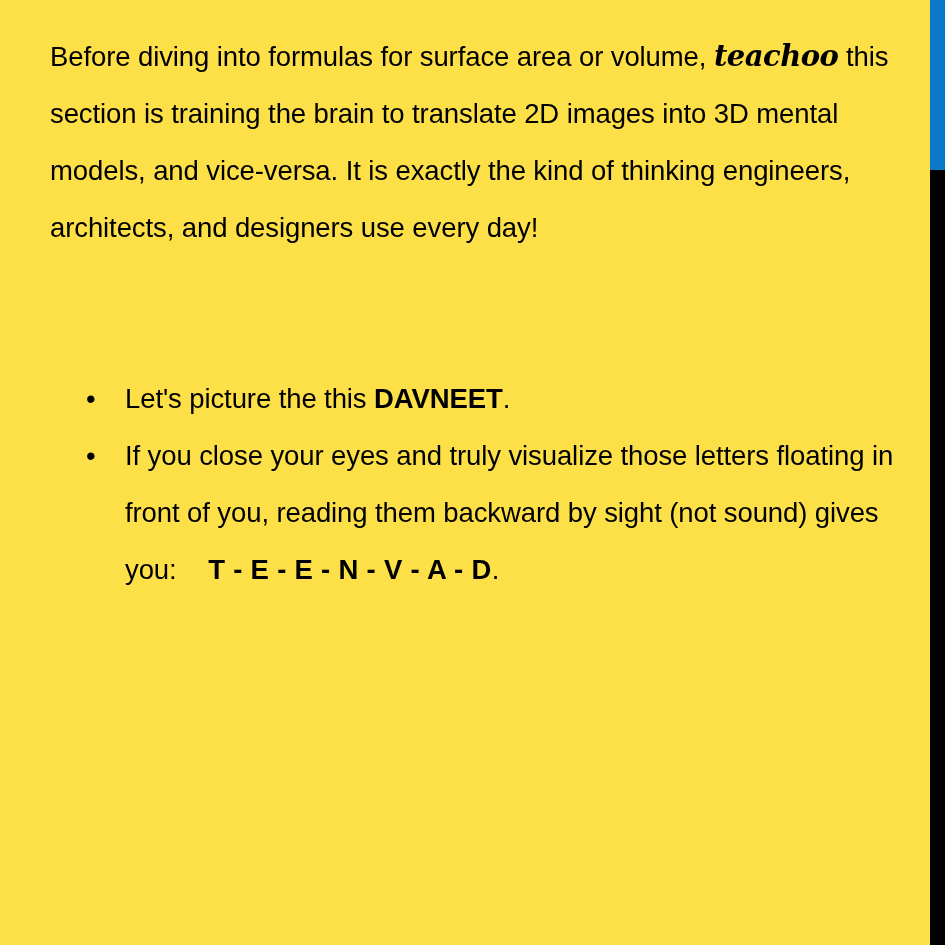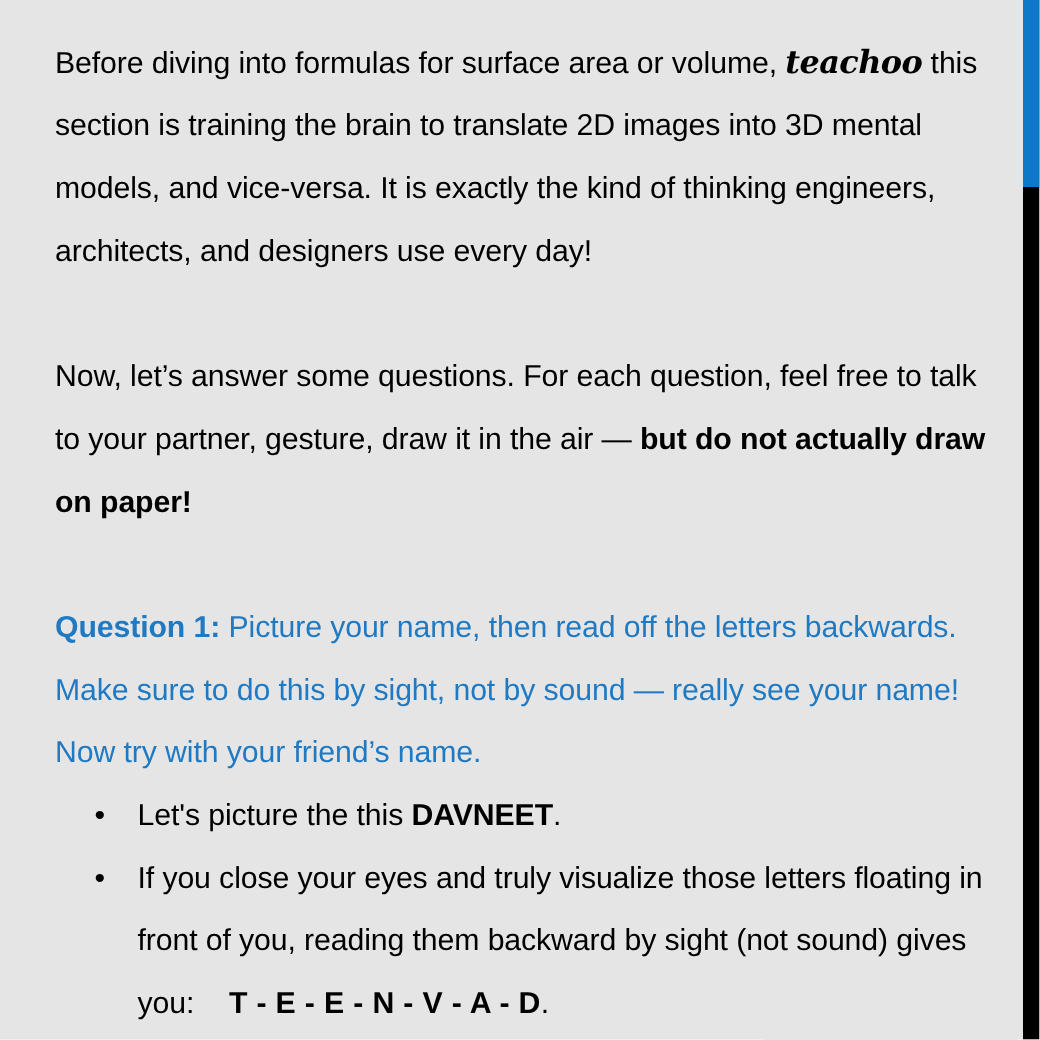--- a/index.html
+++ b/index.html
@@ -11,21 +11,21 @@
     width: 945px;
     height: 945px;
     overflow: hidden;
     font-family: "Liberation Sans", sans-serif;
   }
 
   #slide {
     position: relative;
     width: 945px;
     height: 945px;
-    background: #e5e5e5;
+    background: #fde047;
     overflow: hidden;
   }
 
   
   #content {
     position: absolute;
     left: 50px;
     top: 0px;
     width: 862px;
     height: 945px;
@@ -117,25 +117,23 @@
 <div id="slide">
 
   <div id="content">
 
     <div class="spacer-half"></div>
 
     <p class="para"><span>Before diving into formulas for surface area or volume, </span><span class="teachoo">teachoo</span><span> this section is training the brain to translate 2D images into 3D mental models, and vice-versa. It is exactly the kind of thinking engineers, architects, and designers use every day!</span></p>
 
     <div class="spacer"></div>
 
-    <p class="para"><span>Now, let’s answer some questions. For each question, feel free to talk to your partner, gesture, draw it in the air — </span><span class="bold">but do not actually draw on paper!</span></p>
 
     <div class="spacer"></div>
 
-    <p class="para blue" style="color: rgb(31, 122, 195);"><span class="bold">Question 1:</span><span> Picture your name, then read off the letters backwards. Make sure to do this by sight, not by sound — really see your name! Now try with your friend’s name.</span></p>
 
     <ul class="bullets">
 
       <li>
         <span class="bullet-mark">•</span><span>Let's picture the this </span><span class="bold">DAVNEET</span><span>.</span>
       </li>
 
       <li>
         <span class="bullet-mark">•</span><span>If you close your eyes and truly visualize those letters floating in front of you, reading them backward by sight (not sound) gives you: </span><span class="bold letters">T - E - E - N - V - A - D</span><span>.</span>
       </li>

